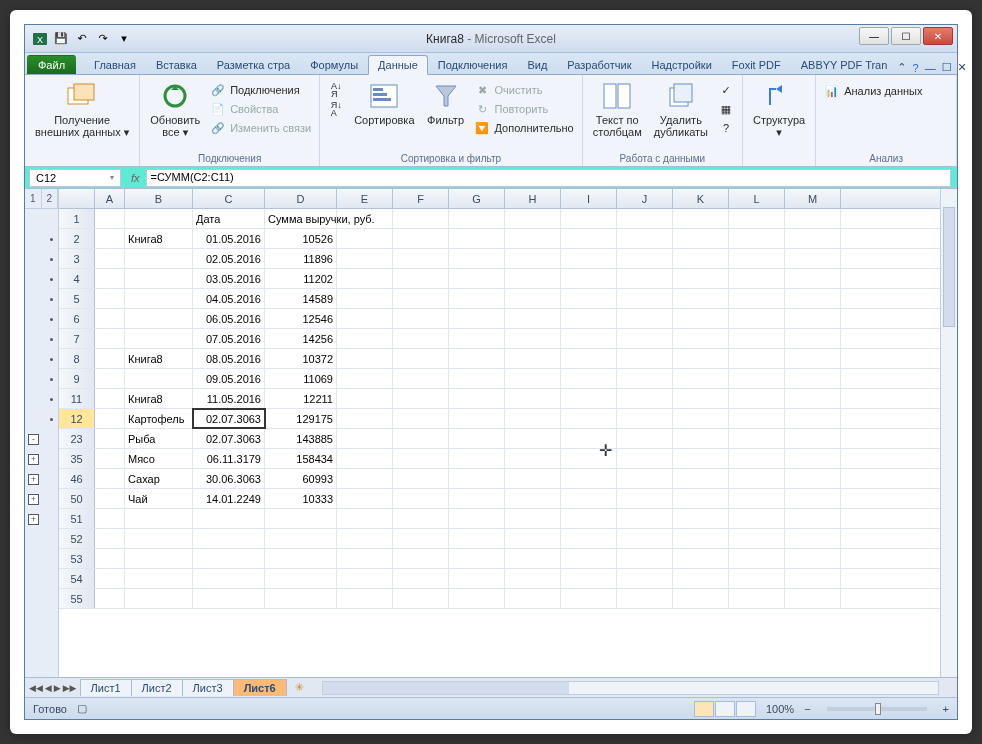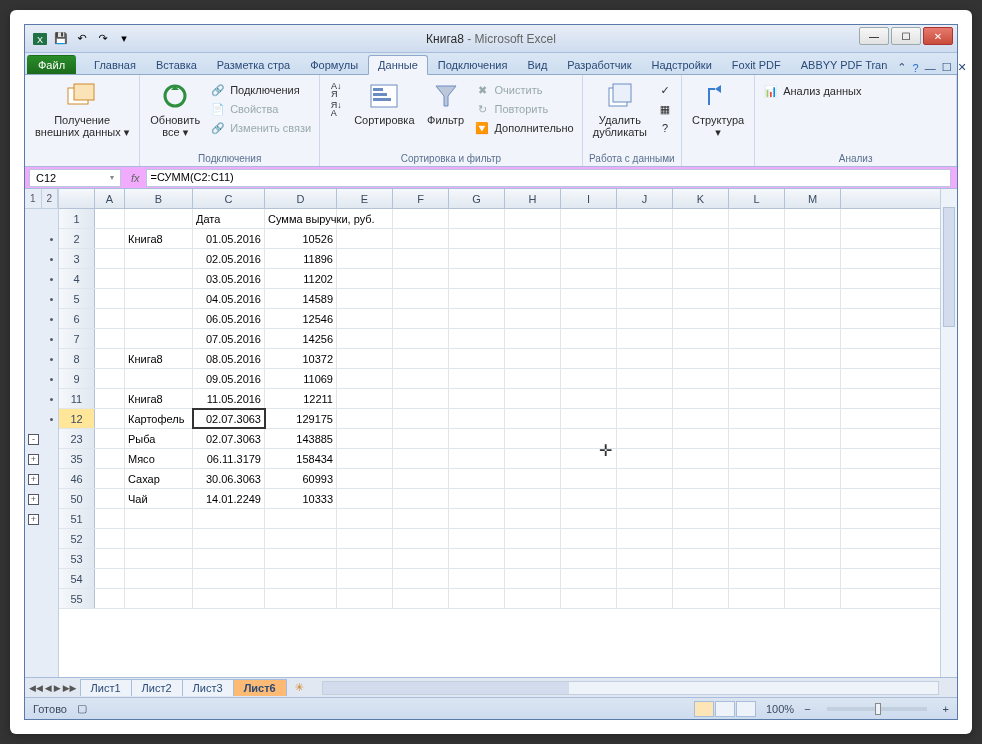--- a/index.html
+++ b/index.html
@@ -31,21 +31,21 @@
 .rgroup-label { font-size: 10px; color: #5a6f8f; text-align: center; padding: 1px 0 2px; white-space: nowrap; }
 .rbtn-big { display: flex; flex-direction: column; align-items: center; justify-content: flex-start; padding: 3px 4px 0; font-size: 11px; color: #2b2b2b; text-align: center; gap: 2px; min-width: 46px; }
 .rbtn-big .ricon { width: 32px; height: 32px; display: flex; align-items: center; justify-content: center; }
 .rbtn-big .rlabel { line-height: 12px; }
 .rcol { display: flex; flex-direction: column; gap: 1px; }
 .rbtn-sm { display: flex; align-items: center; gap: 4px; font-size: 11px; color: #2b2b2b; padding: 1px 2px; white-space: nowrap; }
 .rbtn-sm .sicon { width: 16px; height: 16px; display: inline-flex; align-items: center; justify-content: center; font-size: 11px; }
 .rbtn-sm.dim { color: #9aa; }
 
 
-.fbar { height: 22px; background: #f0abfc; border-bottom: 1px solid #a8bddb; display: flex; align-items: center; font-size: 11px; }
+.fbar { height: 22px; background: #5eead4; border-bottom: 1px solid #a8bddb; display: flex; align-items: center; font-size: 11px; }
 .namebox { width: 92px; border: 1px solid #b9c7dc; background: #fff; margin: 0 4px; padding: 1px 6px; height: 18px; display: flex; align-items: center; justify-content: space-between; }
 .fx { padding: 0 6px; color: #666; font-style: italic; }
 .formula-input { flex: 1; border: 1px solid #b9c7dc; background: #fff; height: 18px; padding: 1px 4px; margin-right: 6px; }
 
 
 .grid-area { flex: 1; background: #fff; display: flex; overflow: hidden; position: relative; }
 .outline { width: 34px; background: #e7edf7; border-right: 1px solid #c2cfde; font-size: 10px; }
 .outline-hdr { height: 20px; border-bottom: 1px solid #c2cfde; display: flex; }
 .outline-hdr div { flex: 1; border-right: 1px solid #c2cfde; display: flex; align-items: center; justify-content: center; color: #556; }
 .outline-row { height: 20px; display: flex; align-items: center; justify-content: center; }
@@ -233,20 +233,30 @@
               </div>
         </div>
       </div>
       <div class="rgroup-label">Сортировка и фильтр</div>
     </div>
     <div class="rgroup">
       <div class="rgroup-body">
         <div class="rbtn-big">
           <div class="ricon">
                 <svg width="30" height="28">
+                  <rect x="2" y="2" width="12" height="24" fill="#fff" stroke="#6a8cc2"></rect>
+                  <rect x="16" y="2" width="12" height="24" fill="#fff" stroke="#6a8cc2"></rect>
+                </svg>
+              </div>
+          <div class="rlabel" style="white-space:pre-line">Текст по
+столбцам</div>
+        </div>
+        <div class="rbtn-big">
+          <div class="ricon">
+                <svg width="30" height="28">
                   <rect x="4" y="6" width="18" height="18" fill="#fff" stroke="#6a8cc2"></rect>
                   <rect x="8" y="2" width="18" height="18" fill="#eaf0fa" stroke="#6a8cc2"></rect>
                 </svg>
               </div>
           <div class="rlabel" style="white-space:pre-line">Удалить
 дубликаты</div>
         </div>
         <div class="rcol" style="padding-top:4px">
           <div class="rbtn-sm">
                 <span class="sicon">✓</span>

